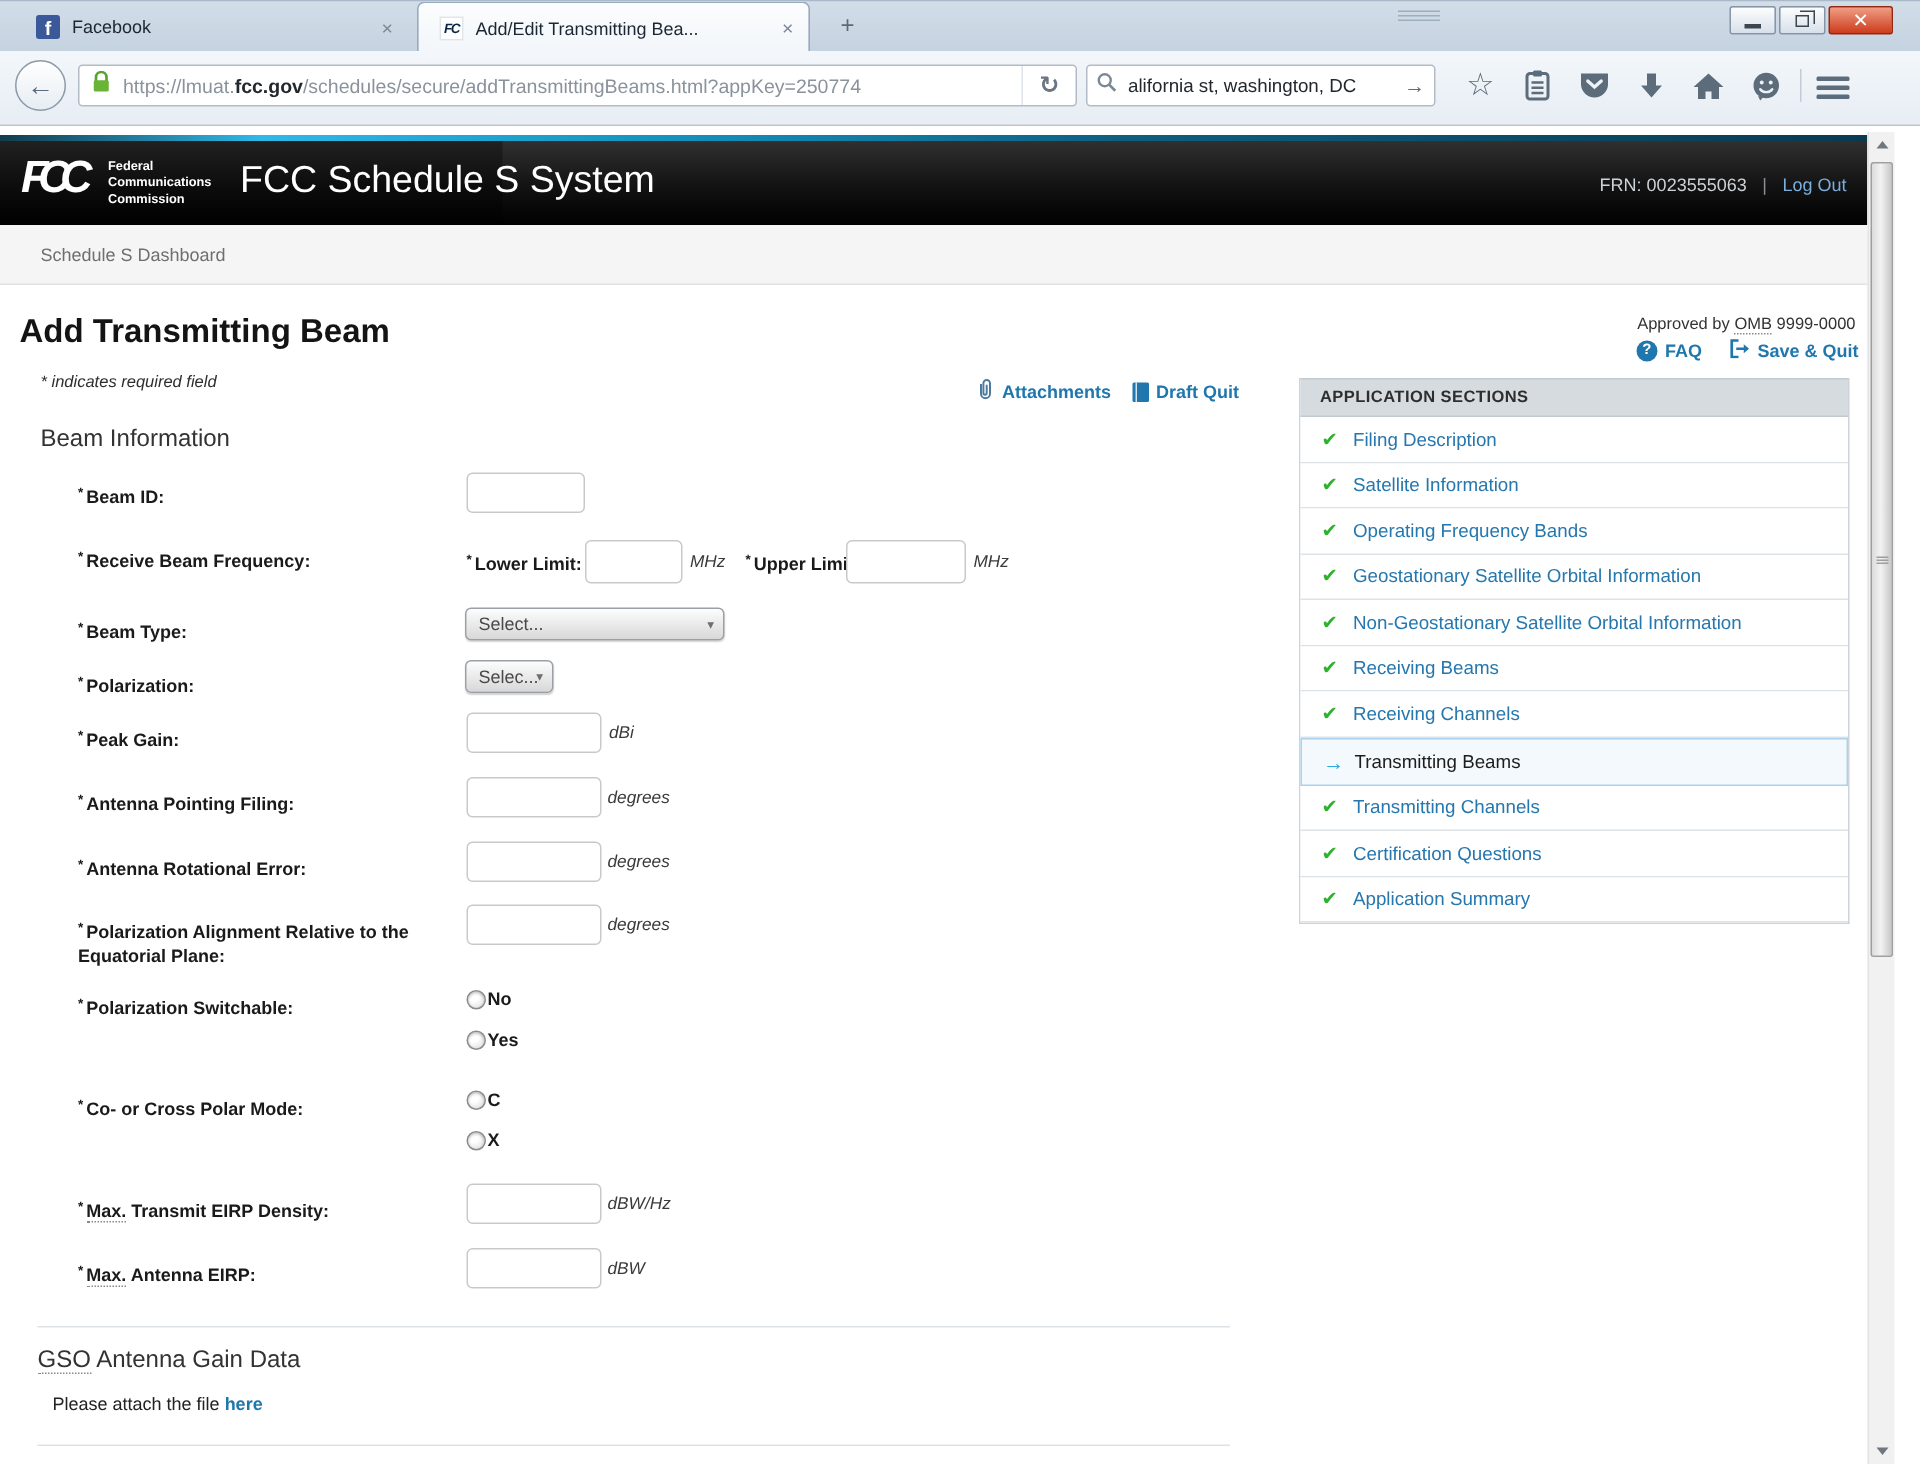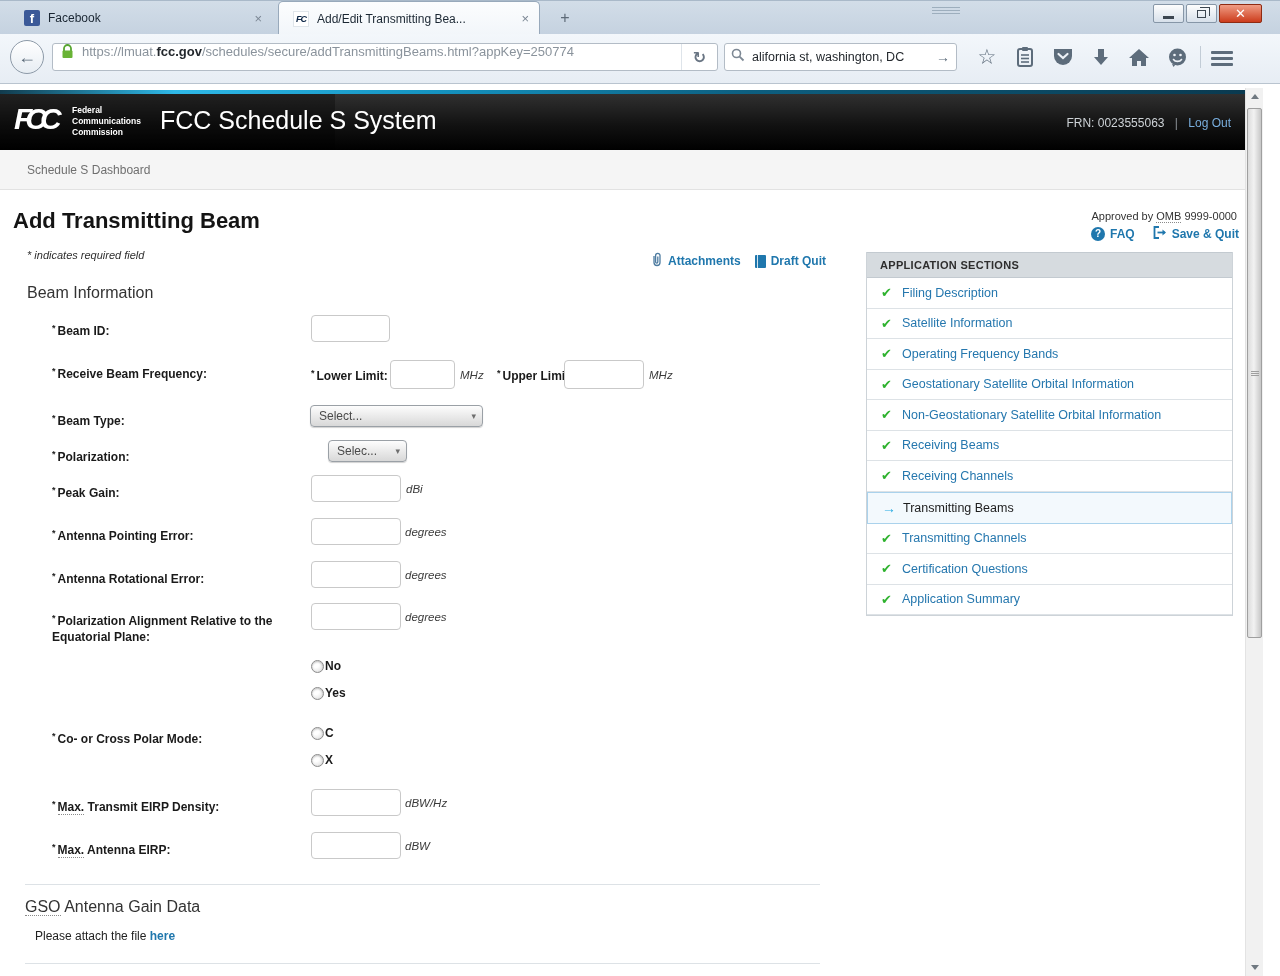--- a/index.html
+++ b/index.html
@@ -38,21 +38,21 @@
     border:1px solid #3c4650; border-bottom:none; border-left:none; }
   .winbtn-close { width:43px; background:linear-gradient(#f09d85,#cc3c1c); border-color:#8f2b12;
     color:#fff; font-weight:bold; font-size:13px; }
 
   .navbar { position:absolute; top:34px; left:0; width:1280px; height:50px;
     background:linear-gradient(#f3f7fb,#e7edf4); border-bottom:1px solid #b9c4cf; }
   .backbtn { position:absolute; left:10px; top:6px; width:34px; height:34px; border-radius:50%;
     border:1px solid #8d9aa8; background:linear-gradient(#ffffff,#e7edf3);
     color:#5d6c7b; font-size:18px; font-weight:bold; text-align:center; line-height:32px; }
   .urlbar { position:absolute; left:52px; top:9px; width:666px; height:28px; background:#fff;
-    border:1px solid #b3bcc6; border-radius:3px; display:flex; overflow:hidden; }
+    border:1px solid #b3bcc6; border-radius:3px; display:flex; align-items:center; overflow:hidden; }
   .urltext { flex:1; font-size:13px; color:#8a939c; white-space:nowrap; overflow:hidden; padding-left:8px; }
   .urltext b { color:#23282d; font-weight:bold; }
   .reloadseg { width:36px; height:100%; border-left:1px solid #dee4ea; color:#6a7684;
     font-size:16px; font-weight:bold; display:flex; align-items:center; justify-content:center; }
   .searchbar { position:absolute; left:724px; top:9px; width:233px; height:28px; background:#fff;
     border:1px solid #b3bcc6; border-radius:3px; display:flex; align-items:center; padding:0 6px; }
   .searchbar input { flex:1; border:none; outline:none; font-size:12.5px; color:#23282d;
     font-family:inherit; background:transparent; min-width:0; }
   .goarrow { color:#5d6c7b; font-size:14px; font-weight:bold; }
   .navicons { position:absolute; left:968px; top:9px; height:28px; display:flex; align-items:center; }
@@ -362,41 +362,42 @@
   <input class="tbox" style="top: 272px; left: 564px; width: 80px; height: 29px;">
   <div class="unit" style="top:281px;left:649px">MHz</div>
 
   <div class="flabel" style="top:322px"><span class="req">*</span><span>Beam Type:</span></div>
   <div class="select" style="top:317px;left:310px;width:173px">
       <span>Select...</span>
       <span class="dd">▾</span>
     </div>
 
   <div class="flabel" style="top:358px"><span class="req">*</span><span>Polarization:</span></div>
-  <div class="select" style="top:352px;left:328px;width:79px">
+  <div class="select" style="top:352px;left:310px;width:59px">
       <span>Selec...</span>
       <span class="dd">▾</span>
     </div>
 
   <div class="flabel" style="top:394px"><span class="req">*</span><span>Peak Gain:</span></div>
   <input class="tbox" style="top: 387px; left: 311px; width: 90px;">
   <div class="unit" style="top:395px;left:406px">dBi</div>
 
-  <div class="flabel" style="top:437px"><span class="req">*</span><span>Antenna Pointing Error:</span></div>
+  <div class="flabel" style="top:437px"><span class="req">*</span><span>Antenna Pointing Filing:</span></div>
   <input class="tbox" style="top: 430px; left: 311px; width: 90px;">
   <div class="unit" style="top:438px;left:405px">degrees</div>
 
   <div class="flabel" style="top:480px"><span class="req">*</span><span>Antenna Rotational Error:</span></div>
   <input class="tbox" style="top: 473px; left: 311px; width: 90px;">
   <div class="unit" style="top:481px;left:405px">degrees</div>
 
   <div class="flabel" style="top:522px;width:258px"><span class="req">*</span><span>Polarization Alignment Relative to the Equatorial Plane:</span></div>
   <input class="tbox" style="top: 515px; left: 311px; width: 90px;">
   <div class="unit" style="top:523px;left:405px">degrees</div>
 
+  <div class="flabel" style="top:573px"><span class="req">*</span><span>Polarization Switchable:</span></div>
   <div class="radiorow" style="top:571px;left:311px">
     <span class="radio"></span>
     <span class="radiolabel">No</span>
   </div>
   <div class="radiorow" style="top:598px;left:311px">
     <span class="radio"></span>
     <span class="radiolabel">Yes</span>
   </div>
 
   <div class="flabel" style="top:640px"><span class="req">*</span><span>Co- or Cross Polar Mode:</span></div>

